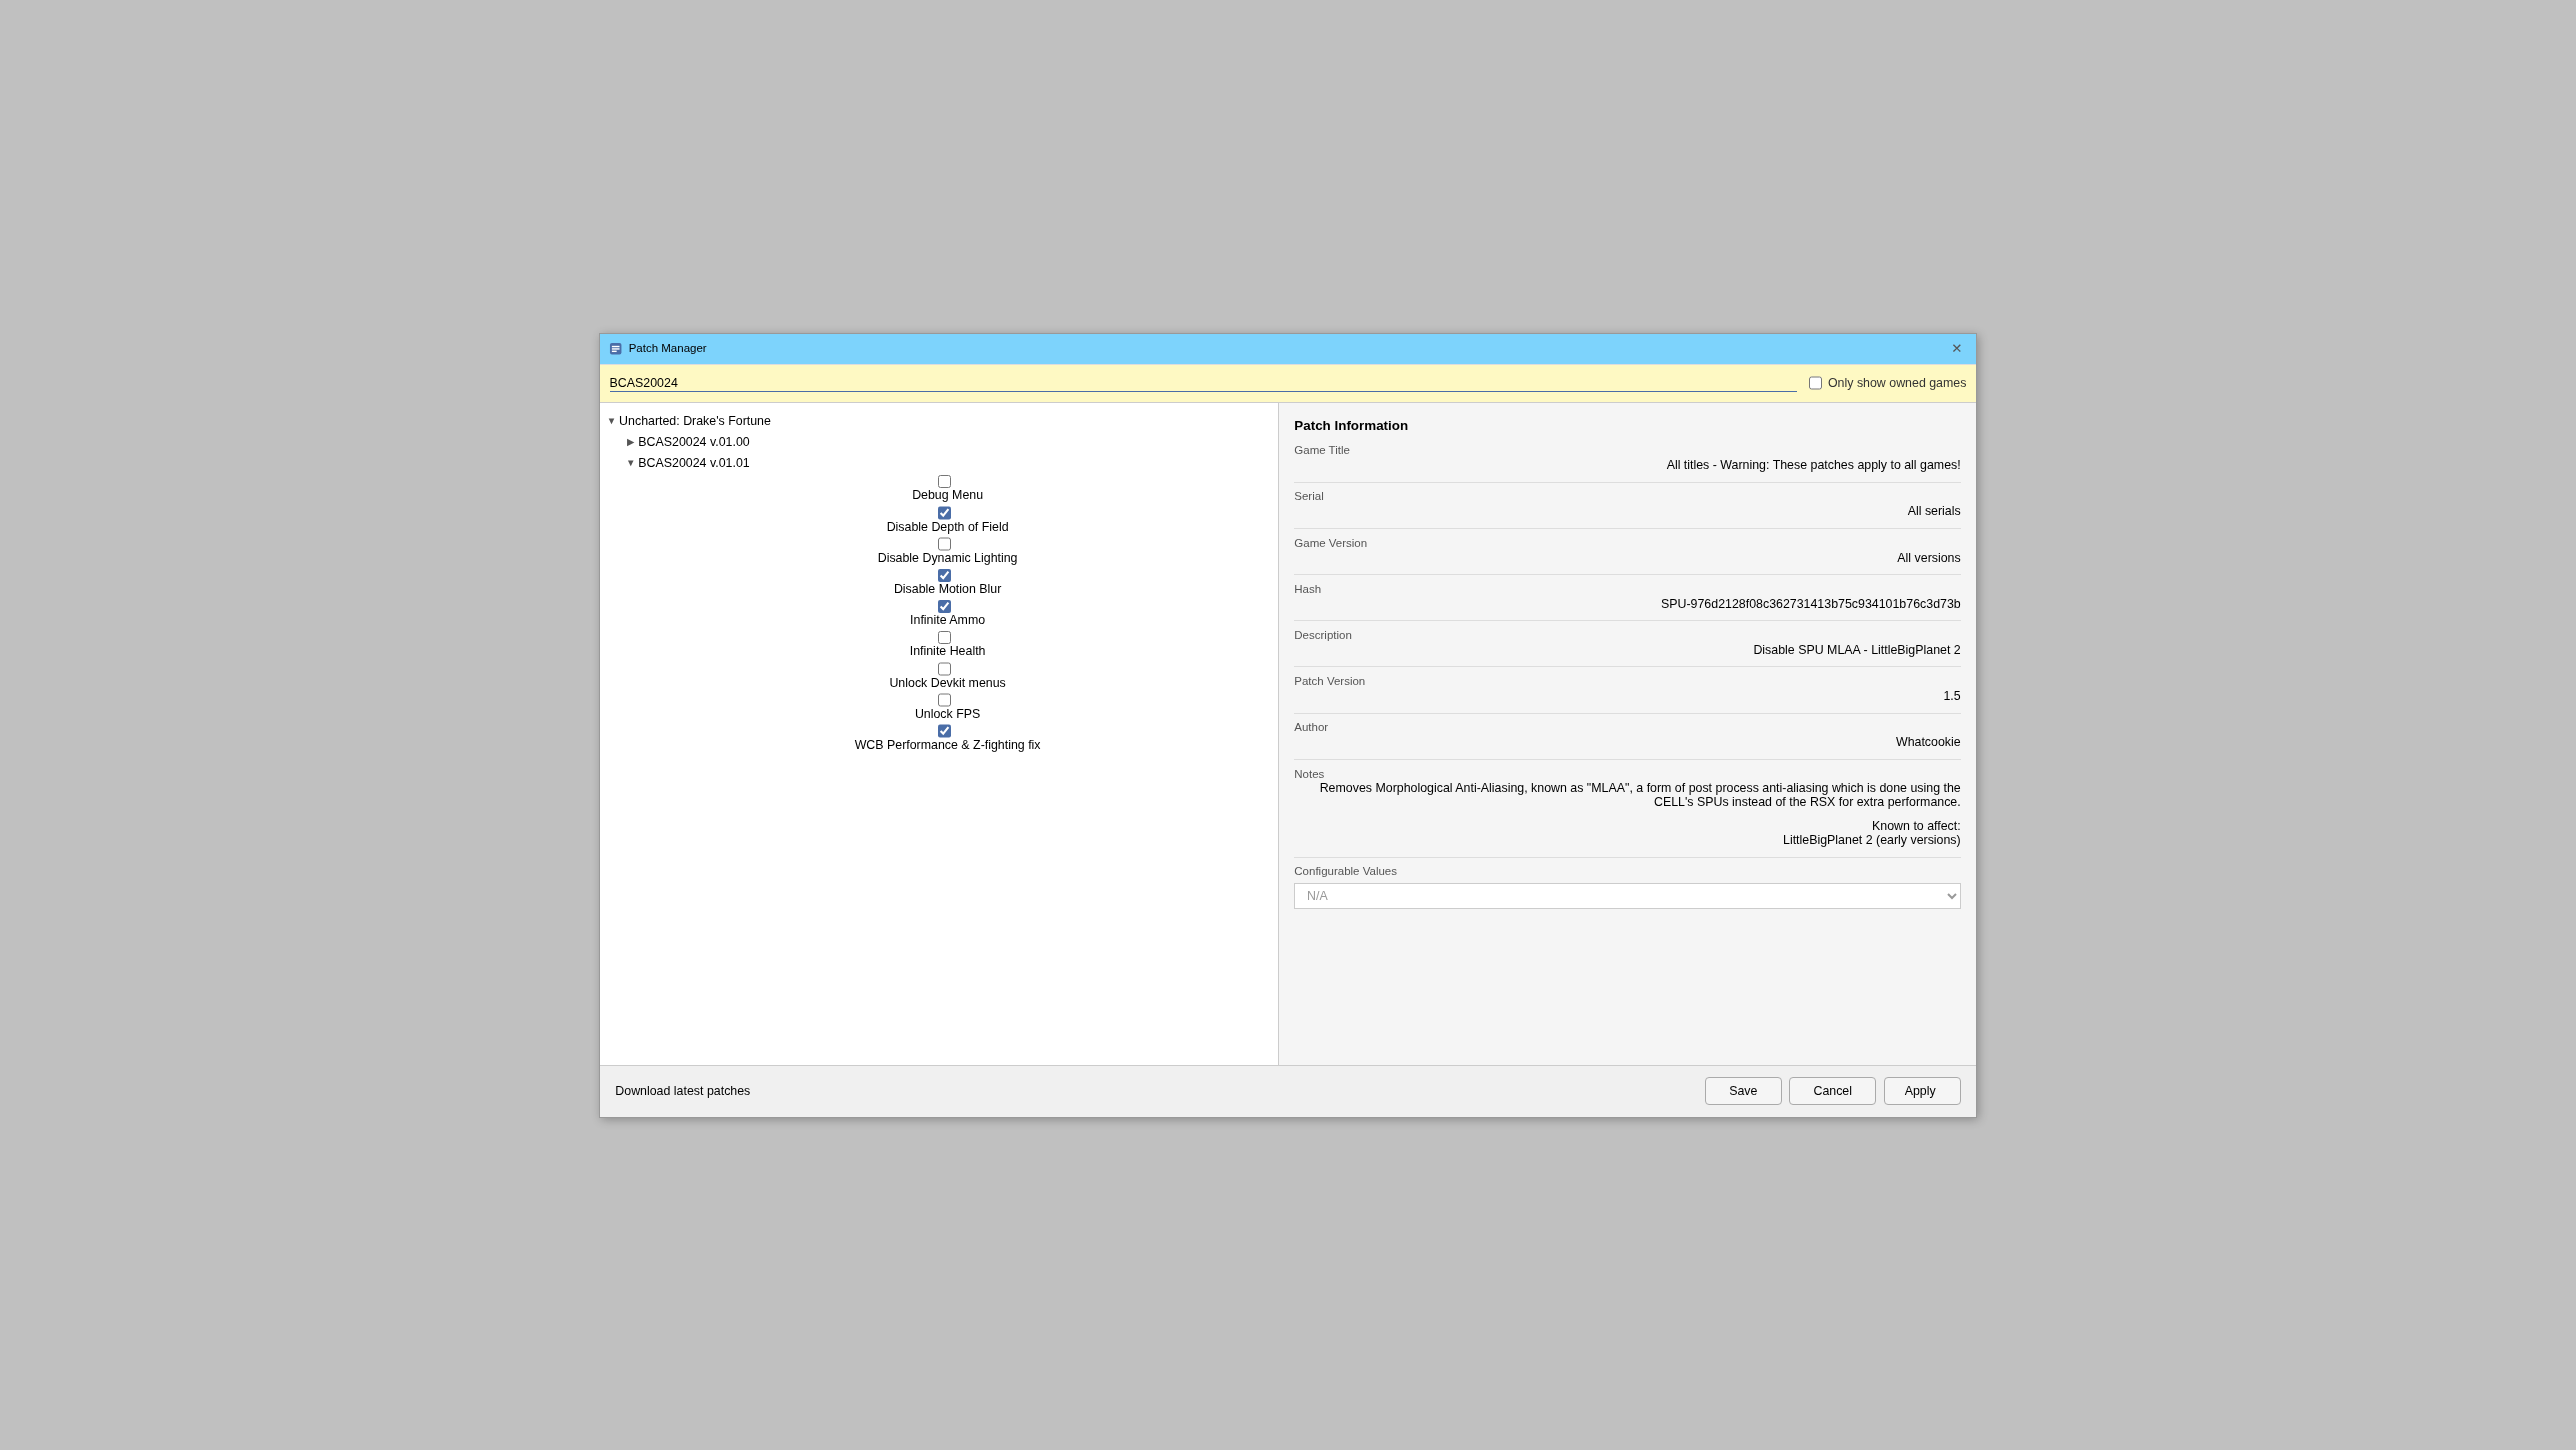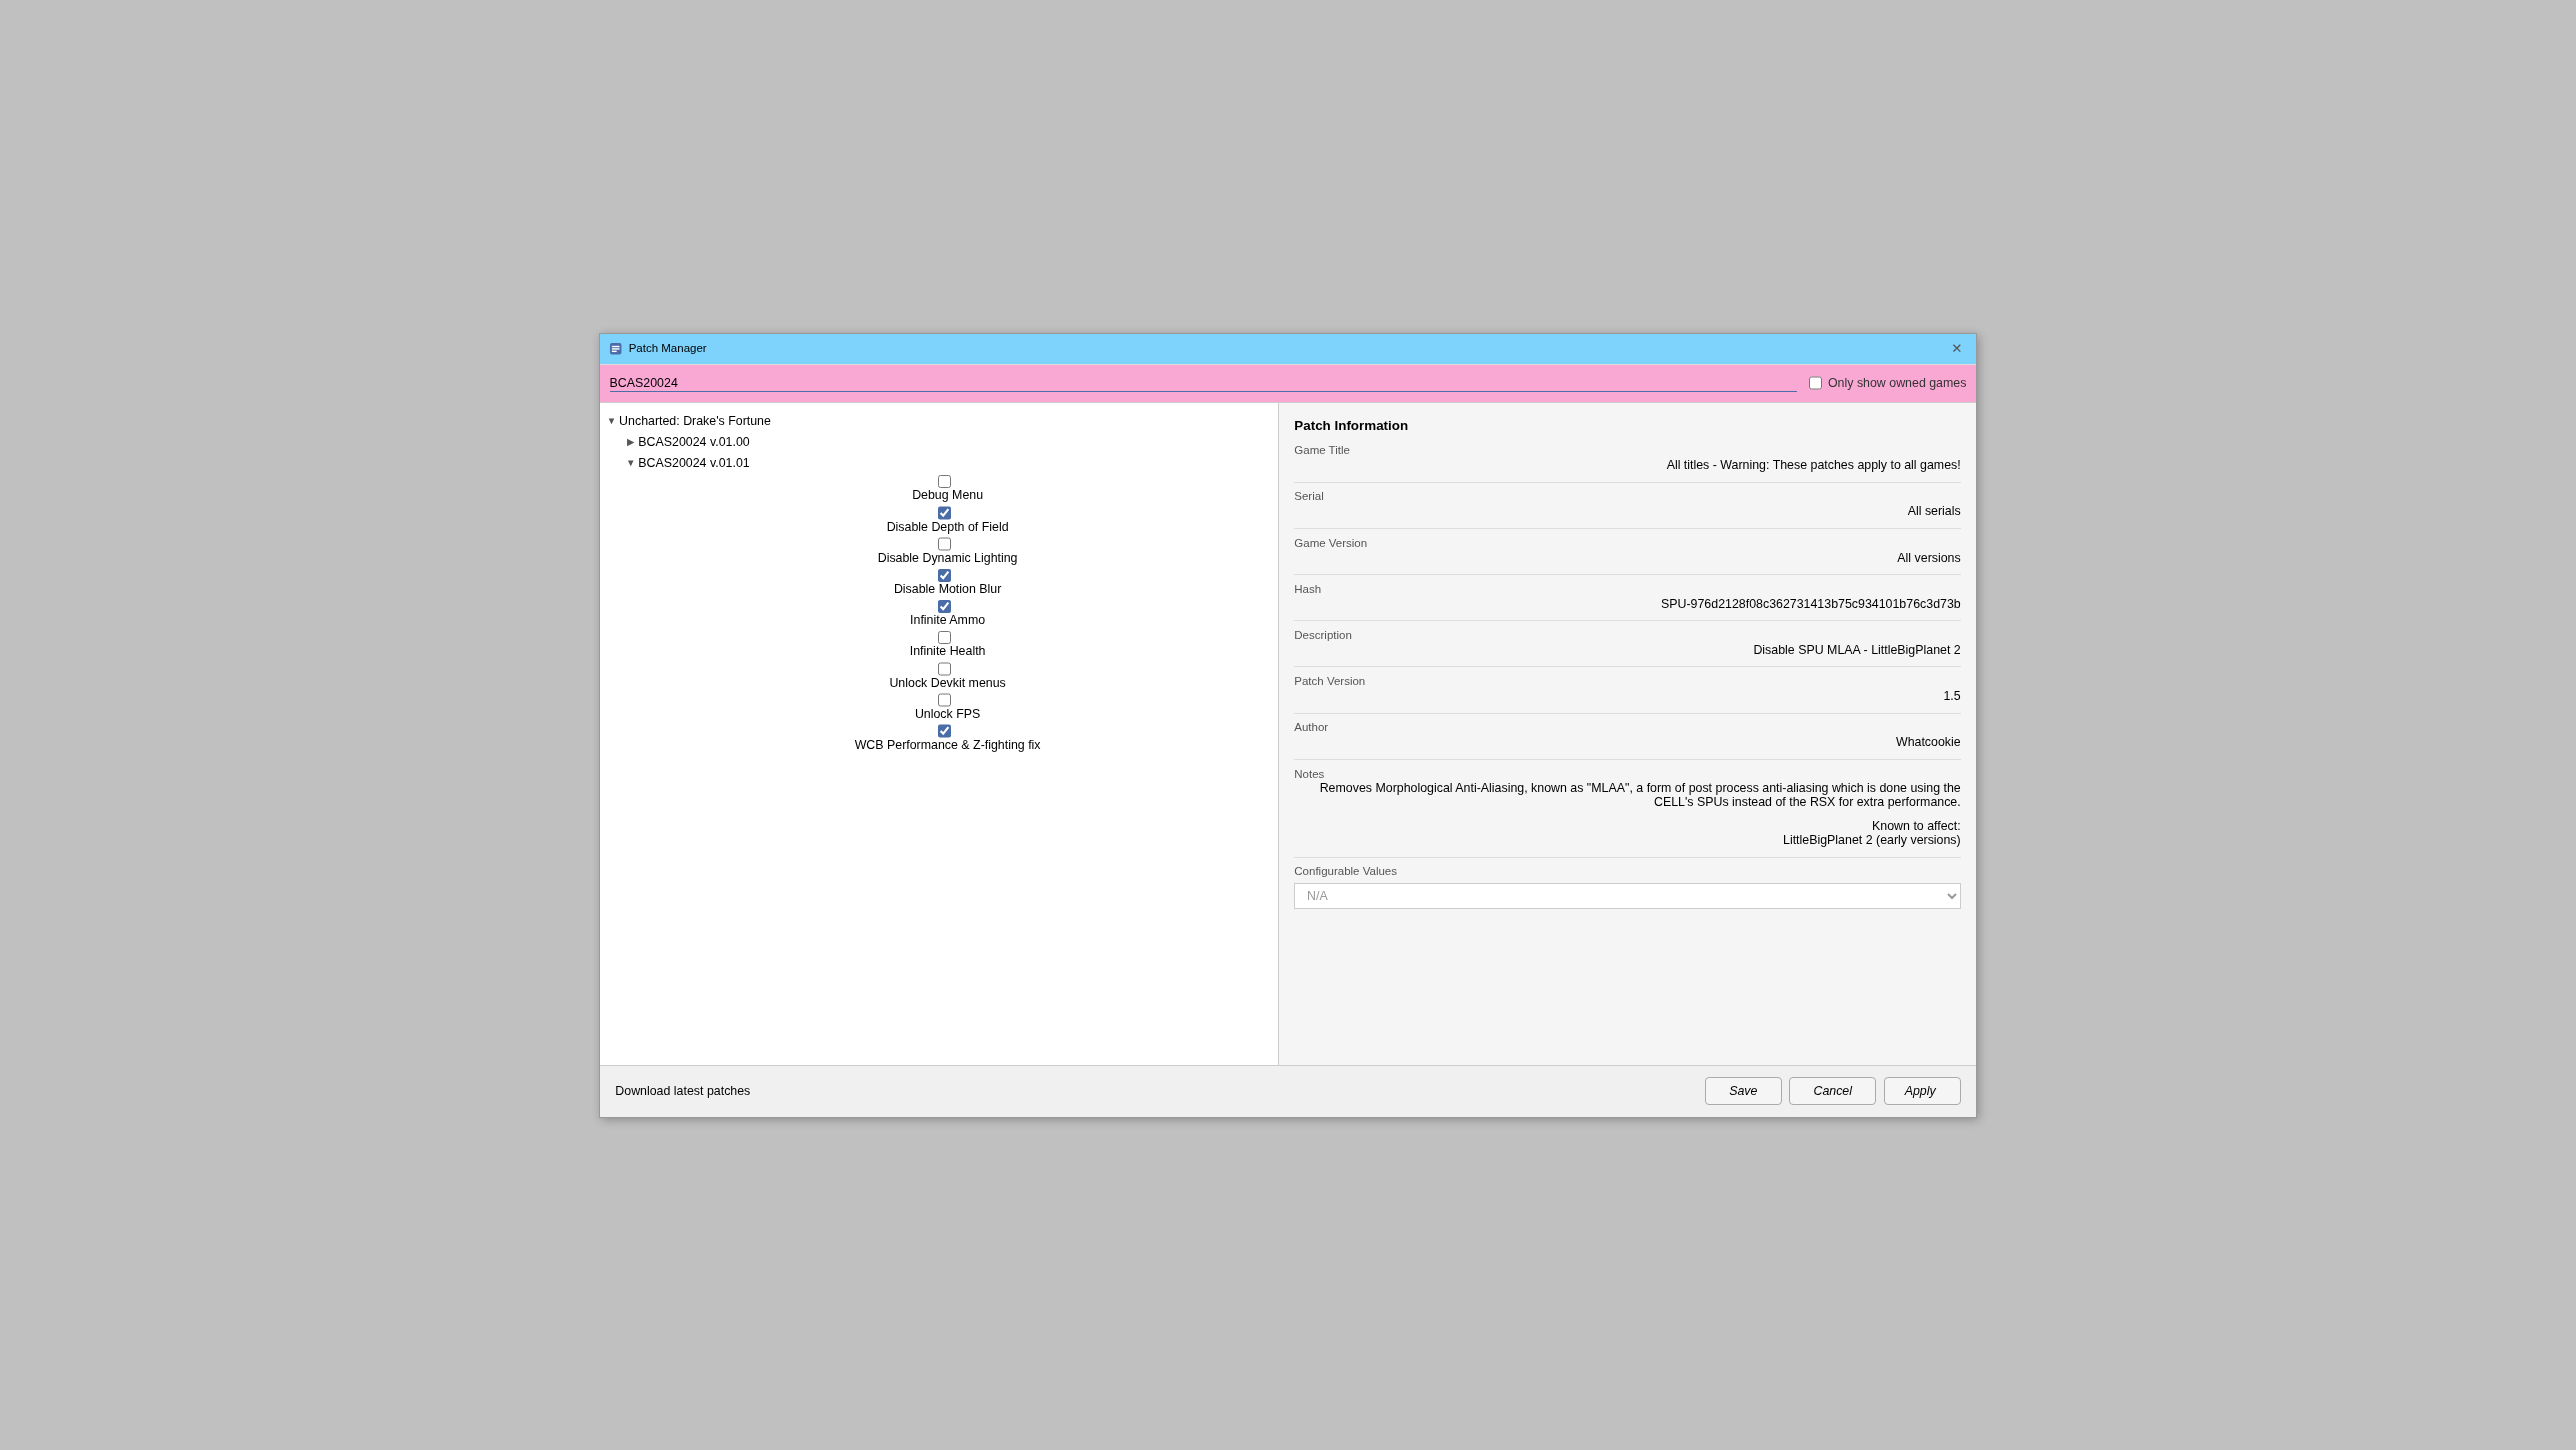--- a/index.html
+++ b/index.html
@@ -59,21 +59,21 @@
       align-items: center;
       justify-content: center;
       cursor: pointer;
       border-radius: 2.9px;
       font-size: 13.4px;
       color: #555;
     }
 
     .search-bar {
       height: 38px;
-      background: #f9a8d4;
+      background: #fef9c3;
       border-bottom: 1px solid #ccc;
       display: flex;
       align-items: center;
       padding: 0 9.6px;
       gap: 11.5px;
       flex-shrink: 0;
     }
 
     .search-input {
       flex: 1;
@@ -235,21 +235,20 @@
     }
 
     .btn {
       padding: 5.7px 23px;
       border: 1px solid #aaa;
       background: #f5f5f5;
       font-size: 12.4px;
       cursor: pointer;
       border-radius: 4px;
       min-width: 77px;
-      font-style: italic;
     }
 
     .btn-apply {
       background: #f5f5f5;
       padding-left: 19px;
     }
 
     
     ::-webkit-scrollbar { width: 7.7px; }
     ::-webkit-scrollbar-track { background: #f0f0f0; }

